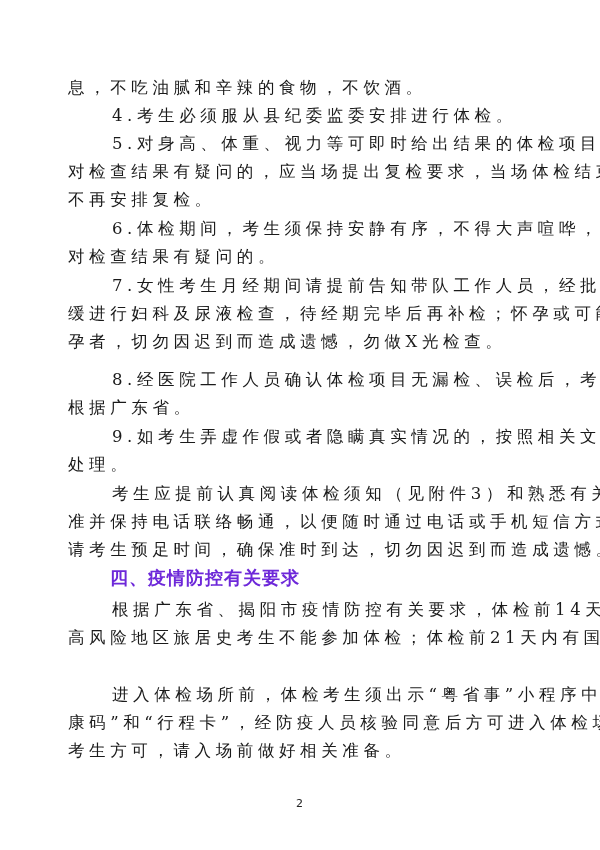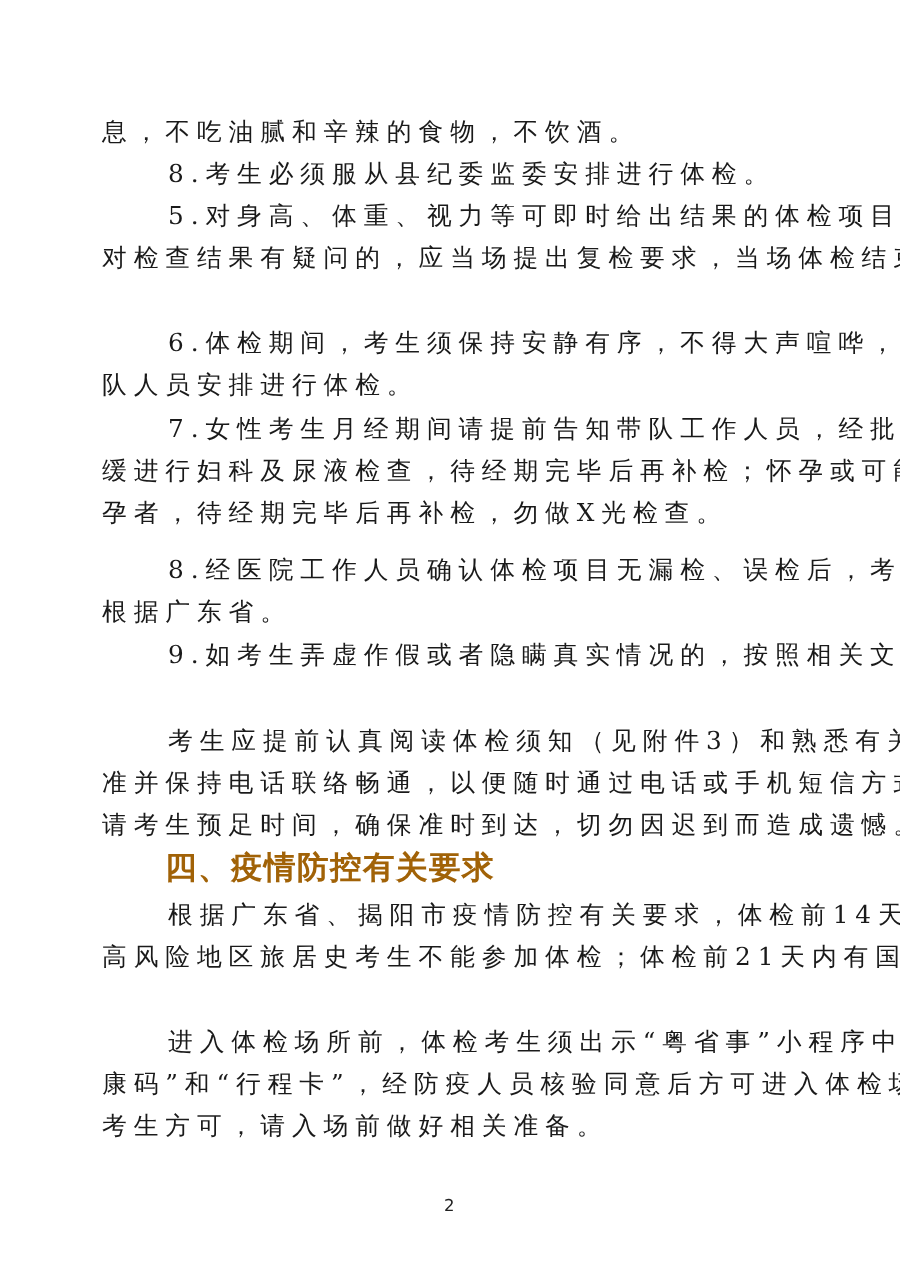--- a/index.html
+++ b/index.html
@@ -11,45 +11,47 @@
   .page { position: absolute; left: 0; top: 0; width: 600px; height: 601px; }
   .line {
     position: absolute; left: 68px; width: 470px;
     font-size: 16.5px; height: 28px; line-height: 28px;
     white-space: nowrap; letter-spacing: 4.6px;
     text-align: justify; text-align-last: justify;
   }
   .line.last { text-align-last: left; }
   .line.indent { left: 112px; width: 426px; }
   .heading {
-    position: absolute; left: 110px; font-size: 21px; height: 28px; line-height: 28px;
+    position: absolute; left: 110px; font-size: 18px; height: 28px; line-height: 28px;
     font-family: "DejaVu Sans", "Liberation Sans", sans-serif; font-weight: bold; letter-spacing: 1px;
-    color: #a16207;
+    color: #6d28d9;
   }
   .page-num {
     position: absolute; left: 296px; top: 797px; font-size: 11px;
     font-family: "DejaVu Sans", sans-serif; color: #222;
   }
 </style>
 </head>
 <body>
 
 <div class="page">
   <div class="line last" style="top:74px">息，不吃油腻和辛辣的食物，不饮酒。</div>
-  <div class="line indent last" style="top:102px">8.考生必须服从县纪委监委安排进行体检。</div>
+  <div class="line indent last" style="top:102px">4.考生必须服从县纪委监委安排进行体检。</div>
   <div class="line indent" style="top:130px">5.对身高、体重、视力等可即时给出结果的体检项目，考生</div>
   <div class="line" style="top:158px">对检查结果有疑问的，应当场提出复检要求，当场体检结束后，</div>
+  <div class="line last" style="top:186px">不再安排复检。</div>
   <div class="line indent" style="top:215px">6.体检期间，考生须保持安静有序，不得大声喧哗，服从领</div>
-  <div class="line last" style="top:243px">队人员安排进行体检。</div>
+  <div class="line last" style="top:243px">对检查结果有疑问的。</div>
   <div class="line indent" style="top:272px">7.女性考生月经期间请提前告知带队工作人员，经批准可暂</div>
   <div class="line" style="top:300px">缓进行妇科及尿液检查，待经期完毕后再补检；怀孕或可能已受</div>
-  <div class="line last" style="top:328px">孕者，待经期完毕后再补检，勿做X光检查。</div>
+  <div class="line last" style="top:328px">孕者，切勿因迟到而造成遗憾，勿做X光检查。</div>
   <div class="line indent" style="top:366px">8.经医院工作人员确认体检项目无漏检、误检后，考生方可</div>
   <div class="line last" style="top:394px">根据广东省。</div>
   <div class="line indent" style="top:423px">9.如考生弄虚作假或者隐瞒真实情况的，按照相关文件严肃</div>
+  <div class="line last" style="top:451px">处理。</div>
   <div class="line indent" style="top:480px">考生应提前认真阅读体检须知（见附件3）和熟悉有关体检标</div>
   <div class="line" style="top:508px">准并保持电话联络畅通，以便随时通过电话或手机短信方式联系。</div>
   <div class="line last" style="top:536px">请考生预足时间，确保准时到达，切勿因迟到而造成遗憾。</div>
   <div class="heading" style="top:564px">四、疫情防控有关要求</div>
   <div class="line indent" style="top:596px">根据广东省、揭阳市疫情防控有关要求，体检前14天内有中</div>
   <div class="line" style="top:624px">高风险地区旅居史考生不能参加体检；体检前21天内有国外、港</div>
   <div class="line indent" style="top:681px">进入体检场所前，体检考生须出示“粤省事”小程序中的“粤</div>
   <div class="line" style="top:709px">康码”和“行程卡”，经防疫人员核验同意后方可进入体检场所</div>
   <div class="line last" style="top:737px">考生方可，请入场前做好相关准备。</div>
   <div class="page-num">2</div>

